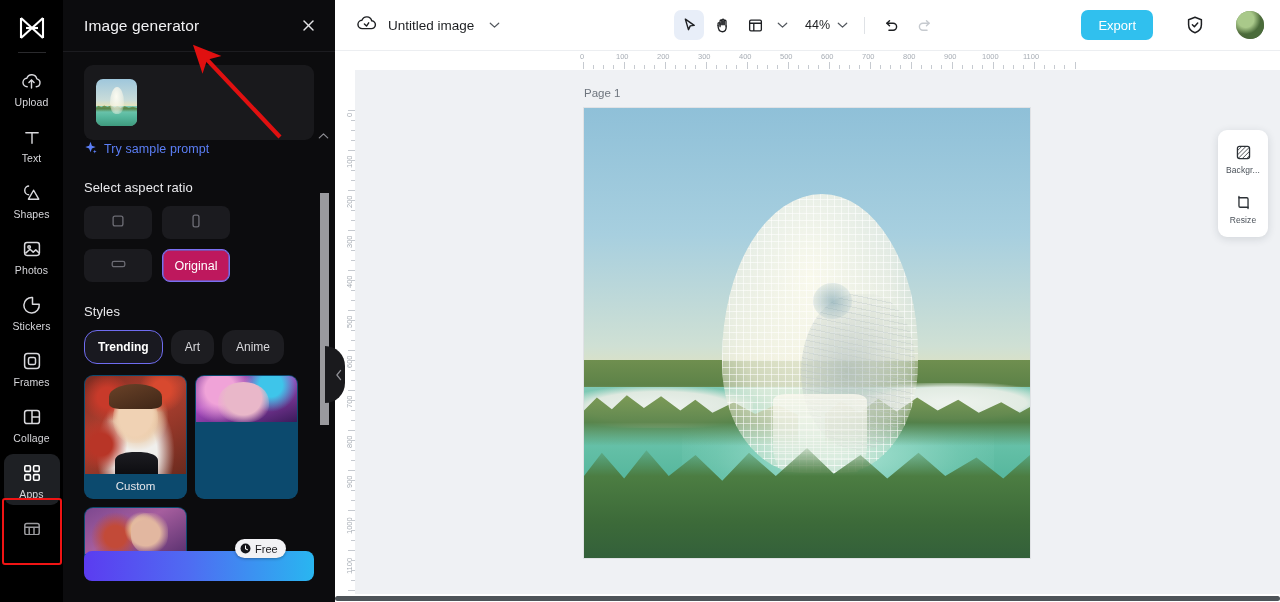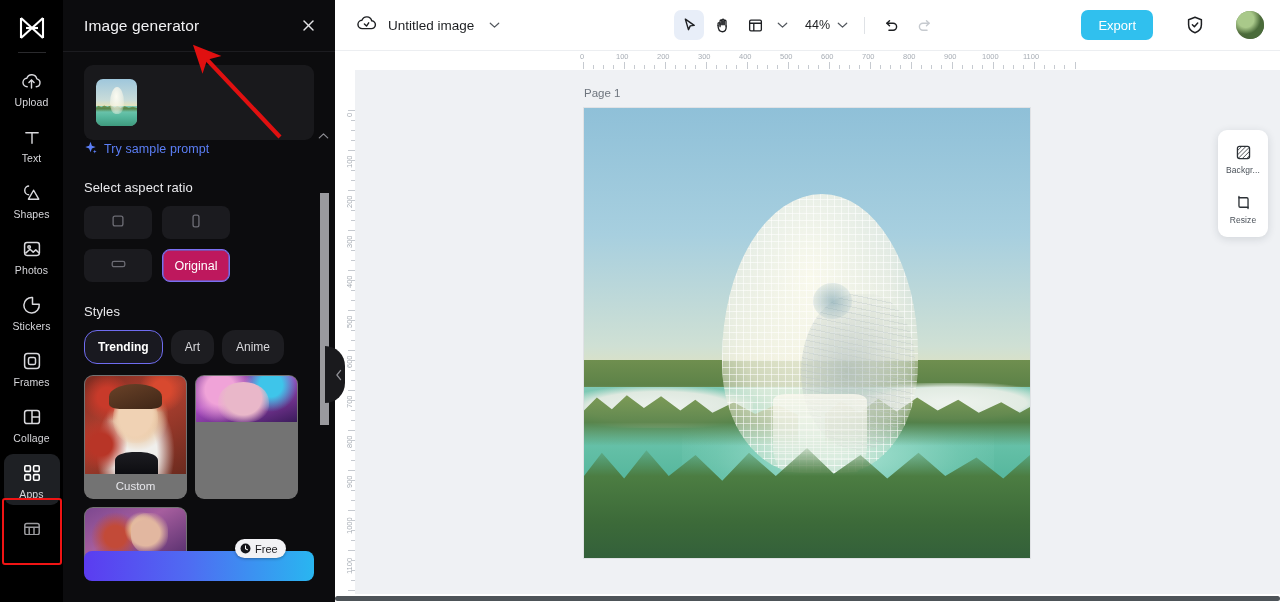--- a/index.html
+++ b/index.html
@@ -69,21 +69,21 @@
 
   .chips { margin-top:11px; display:flex; gap:8px; }
   .chip {
     height:25px; padding:16px 13px; border-radius:13px; background:#1d1d21;
     display:flex; align-items:center; font-size:12px; color:#d8d8dc; cursor:pointer;
     border:1px solid transparent;
   }
   .chip.sel { background:#191920; border:1.3px solid #6f6cf0; color:#ffffff; font-weight:bold; }
 
   .style-grid { margin-top:11px; display:grid; grid-template-columns:103px 103px; gap:8px 8px; }
-  .style-card { border-radius:9px; overflow:hidden; background:#737373; cursor:pointer; border:1.5px solid transparent; }
+  .style-card { border-radius:9px; overflow:hidden; background:#0c4a6e; cursor:pointer; border:1.5px solid transparent; }
   .style-card.sel { border:1.6px solid #4f8ef7; }
   .style-img { height:98px; width:100%; position:relative; overflow:hidden; }
   .style-lbl { height:24px; display:flex; align-items:center; justify-content:center; font-size:11.5px; color:#e6e6ea; }
   .style-card.short .style-img { height:46px; }
 
   .gen-wrap { position:absolute; left:21px; right:21px; bottom:0; height:28px; }
   .gen-btn {
     width:100%; height:30px; border-radius:8px;
     background:linear-gradient(90deg,#5b3cf0 0%,#4f6bf2 45%,#29b6f0 100%);
     cursor:pointer;

